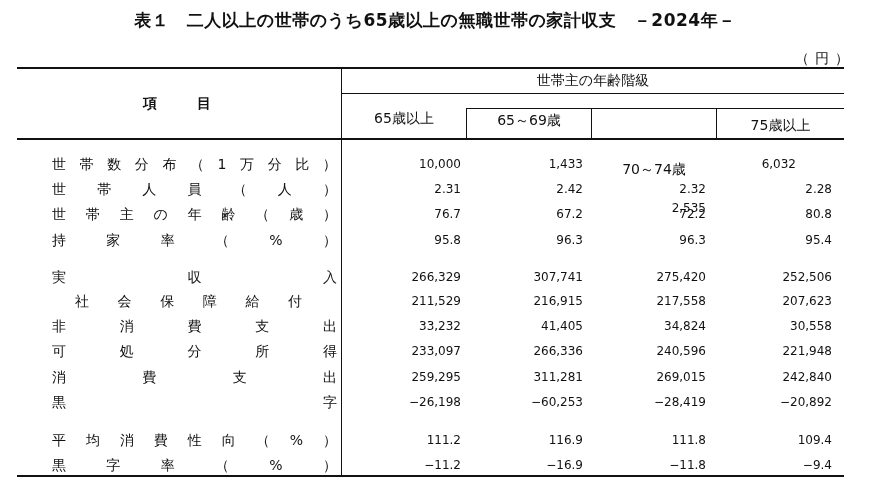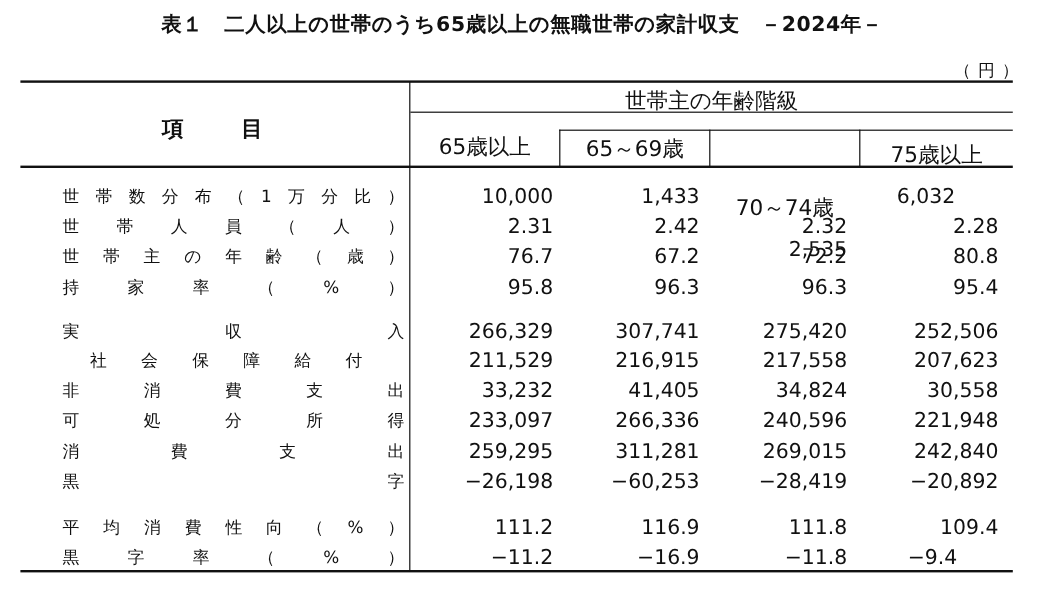--- a/index.html
+++ b/index.html
@@ -11,31 +11,31 @@
   .title {
     position: absolute; top: 9px; left: 0; width: 870px;
     text-align: center; font-size: 17px; font-weight: bold; letter-spacing: 0.5px;
   }
   .unit {
     position: absolute; top: 50px; left: 795px; font-size: 14px; letter-spacing: 6px;
   }
   .hline { position: absolute; background: #111; }
   .vline { position: absolute; background: #111; }
   .hdr-cell {
-    position: absolute; font-size: 18px; text-align: center;
+    position: absolute; font-size: 14px; text-align: center;
   }
   .item-label {
     position: absolute; left: 52px; width: 290px; font-size: 14px;
     display: flex; justify-content: space-between; white-space: nowrap;
     height: 20px; line-height: 20px;
   }
   .item-label.indent { left: 75px; width: 227px; }
   .item-label span { display: inline-block; }
   .num {
-    position: absolute; font-size: 17px; text-align: right; width: 110px;
+    position: absolute; font-size: 12px; text-align: right; width: 110px;
     height: 20px; line-height: 20px;
   }
 </style>
 </head>
 <body>
 
 <div class="title">表１　二人以上の世帯のうち65歳以上の無職世帯の家計収支　－2024年－</div>
 <div class="unit">（円）</div>
 
 <div class="hline" style="left:17px; top:67px; width:827px; height:2px;"></div>
@@ -193,14 +193,14 @@
       <span>黒</span>
       <span>字</span>
       <span>率</span>
       <span>（</span>
       <span>%</span>
       <span>）</span>
     </div>
     <div class="num" style="top: 455px; left: 351px;">−11.2</div>
     <div class="num" style="top: 455px; left: 473px;">−16.9</div>
     <div class="num" style="top: 455px; left: 596px;">−11.8</div>
-    <div class="num" style="top: 455px; left: 722px; text-align: center;">−9.4</div>
+    <div class="num" style="top: 455px; left: 722px;">−9.4</div>
   </div>
 
 </body></html>

